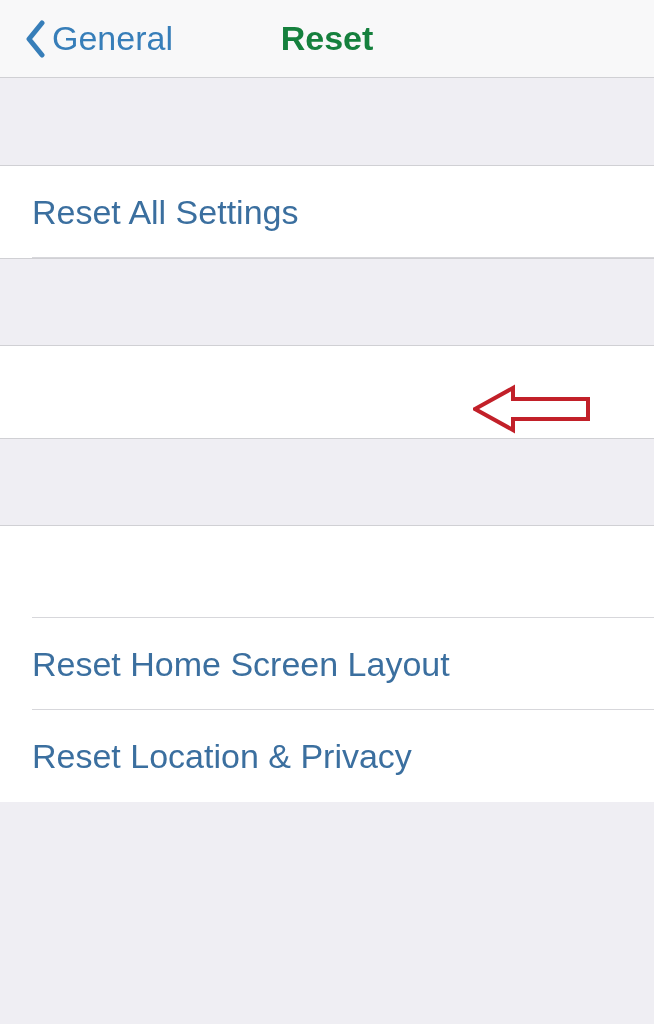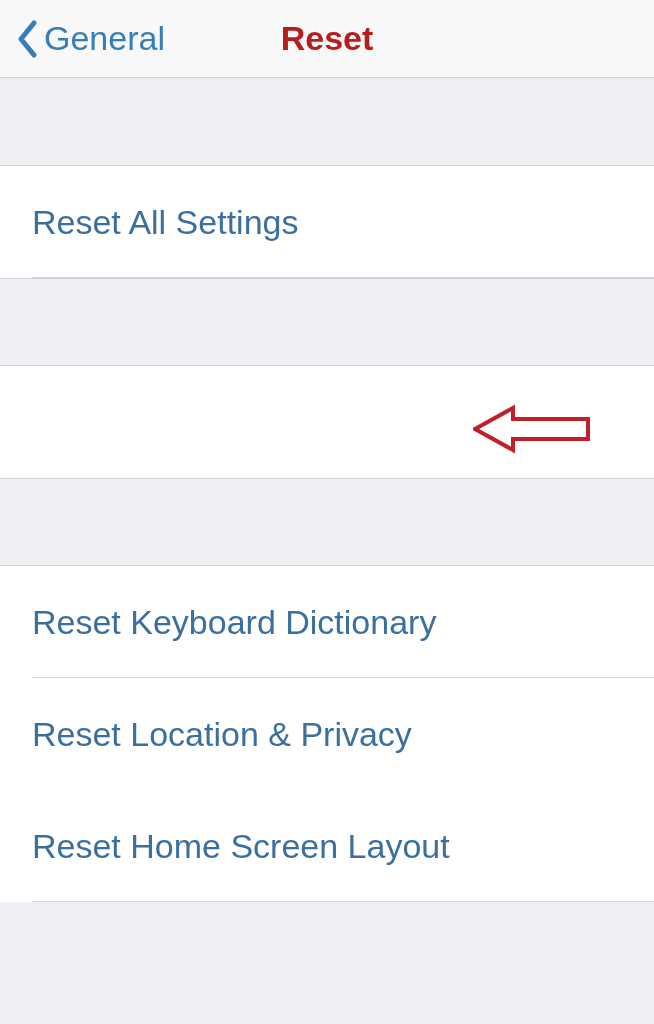--- a/index.html
+++ b/index.html
@@ -21,52 +21,52 @@
       align-items: center;
       position: relative;
       border-bottom: 1px solid #d0d0d4;
     }
     .back-button {
       display: flex;
       align-items: center;
       color: #377eb9;
       font-size: 34px;
       font-weight: 400;
-      padding-left: 16px;
+      padding-left: 24px;
       cursor: pointer;
     }
     .chevron-left {
       width: 22px;
       height: 38px;
       margin-right: 6px;
     }
     .header-title {
       position: absolute;
       left: 50%;
       transform: translateX(-50%);
-      color: #b91c1c;
+      color: #15803d;
       font-size: 34px;
       font-weight: 600;
     }
     .section-gap {
       height: 88px;
       background: #efeef3;
       border-bottom: 1px solid #d0d0d4;
     }
     .section-gap-short {
       height: 88px;
       background: #efeef3;
       border-top: 1px solid #d0d0d4;
       border-bottom: 1px solid #d0d0d4;
     }
     .list-group {
       background: #ffffff;
     }
     .list-item {
-      height: 112px;
+      height: 92px;
       display: flex;
       align-items: center;
       padding-left: 32px;
       color: #3b6f9f;
       font-size: 34px;
       font-weight: 400;
       cursor: pointer;
       position: relative;
     }
     .list-item-divider {
@@ -115,23 +115,22 @@
     <svg class="arrow-annotation" viewBox="0 0 120 50">
       <path d="M 2 25 L 40 4 L 40 15 L 115 15 L 115 35 L 40 35 L 40 46 Z" fill="none" stroke="#c22029" stroke-width="4" stroke-linejoin="miter"></path>
     </svg>
   </div>
 </div>
 
 <div class="section-gap-short"></div>
 
 <div class="list-group">
   <div class="list-item">
-    <span>Reset Keyboard Dictionary</span>
+    <div class="list-item-divider"></div>
+  </div>
+  <div class="list-item">
+    <span>Reset Home Screen Layout</span>
     <div class="list-item-divider"></div>
   </div>
   <div class="list-item">
     <span>Reset Location &amp; Privacy</span>
   </div>
-  <div class="list-item">
-    <span>Reset Home Screen Layout</span>
-    <div class="list-item-divider"></div>
-  </div>
 </div>
 
 </body></html>

